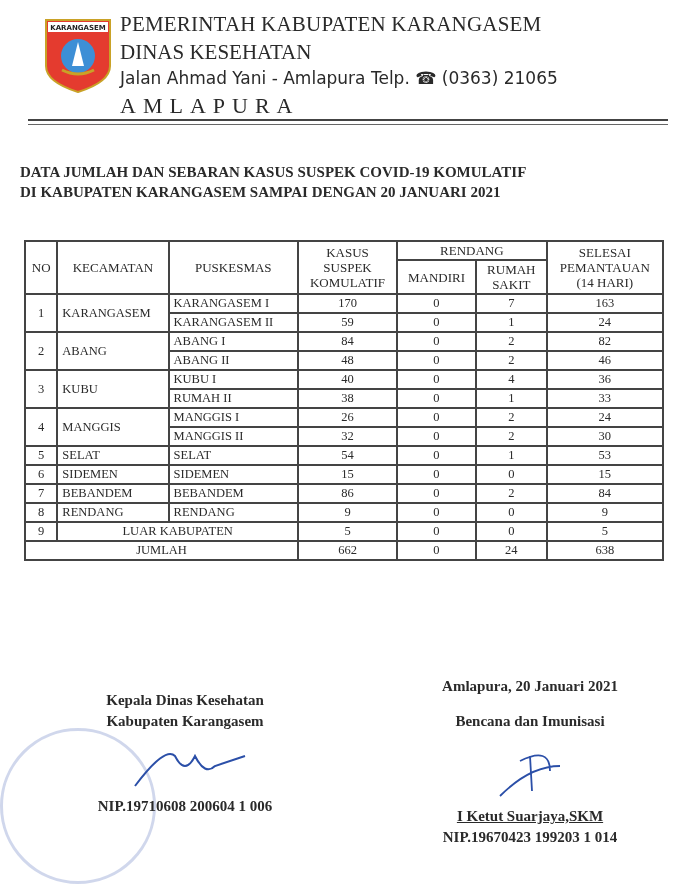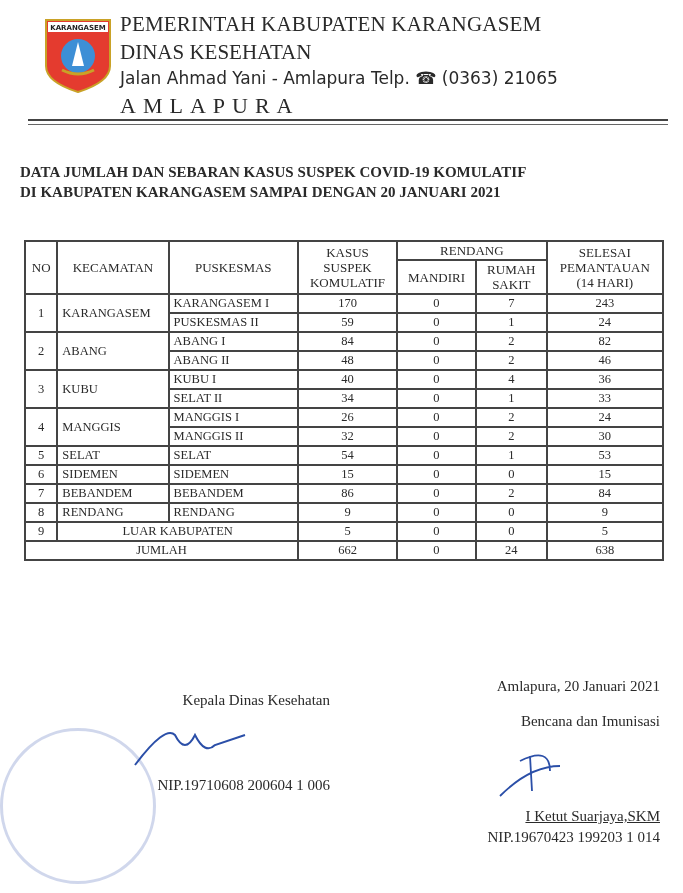--- a/index.html
+++ b/index.html
@@ -14,21 +14,21 @@
   .rule1 { position:absolute; left:28px; width:640px; top:119px; border-top:2px solid #444; }
   .rule2 { position:absolute; left:28px; width:640px; top:124px; border-top:1px solid #666; }
   .title { position:absolute; left:20px; width:660px; text-align:left; font-weight:bold; font-size:15px; }
   .t1 { top:164px; }
   .t2 { top:184px; }
   table { position:absolute; left:24px; top:240px; width:640px; border-collapse:collapse; font-size:12.5px; }
   td, th { border:2px solid #444; padding:0 4px; font-weight:normal; height:17px; }
   th { font-size:13px; line-height:15px; }
   .c { text-align:center; }
   .l { text-align:left; }
-  .sig { position:absolute; text-align:right; font-size:15px; line-height:21px; }
+  .sig { position:absolute; text-align:center; font-size:15px; line-height:21px;font-weight:bold; }
   .sigL { left:40px; width:290px; }
   .sigR { left:400px; width:260px; }
   .u { text-decoration:underline; }
   .stamp { position:absolute; left:0px; top:728px; width:150px; height:150px; border-radius:50%;
            border:3px solid rgba(120,140,200,0.35); }
 </style>
 </head>
 <body>
 
 <svg class="logo" viewBox="0 0 68 76">
@@ -66,24 +66,24 @@
     </tr>
   </thead>
   <tbody id="tbody">
       <tr>
         <td class="c" rowspan="2">1</td>
         <td class="l" rowspan="2">KARANGASEM</td>
         <td class="l">KARANGASEM I</td>
         <td class="c">170</td>
         <td class="c">0</td>
         <td class="c">7</td>
-        <td class="c">243</td>
-      </tr>
-      <tr>
-        <td class="l">PUSKESMAS II</td>
+        <td class="c">163</td>
+      </tr>
+      <tr>
+        <td class="l">KARANGASEM II</td>
         <td class="c">59</td>
         <td class="c">0</td>
         <td class="c">1</td>
         <td class="c">24</td>
       </tr>
       <tr>
         <td class="c" rowspan="2">2</td>
         <td class="l" rowspan="2">ABANG</td>
         <td class="l">ABANG I</td>
         <td class="c">84</td>
@@ -101,22 +101,22 @@
       <tr>
         <td class="c" rowspan="2">3</td>
         <td class="l" rowspan="2">KUBU</td>
         <td class="l">KUBU I</td>
         <td class="c">40</td>
         <td class="c">0</td>
         <td class="c">4</td>
         <td class="c">36</td>
       </tr>
       <tr>
-        <td class="l">SELAT II</td>
-        <td class="c">34</td>
+        <td class="l">RUMAH II</td>
+        <td class="c">38</td>
         <td class="c">0</td>
         <td class="c">1</td>
         <td class="c">33</td>
       </tr>
       <tr>
         <td class="c" rowspan="2">4</td>
         <td class="l" rowspan="2">MANGGIS</td>
         <td class="l">MANGGIS I</td>
         <td class="c">26</td>
         <td class="c">0</td>
@@ -181,20 +181,21 @@
         <td class="c">24</td>
         <td class="c">638</td>
       </tr>
     </tbody>
 </table>
 
 <div class="stamp"></div>
 
 <div class="sig sigL" style="top:690px">
   <div>Kepala Dinas Kesehatan</div>
+  <div>Kabupaten Karangasem</div>
   <svg width="140" height="60" style="display:block;margin:4px auto 0">
     <path d="M20 50 Q50 10 60 20 Q70 40 80 20 Q90 40 100 30 L130 20" stroke="#2b4fa8" stroke-width="2" fill="none"></path>
   </svg>
   <div>NIP.19710608 200604 1 006</div>
 </div>
 
 <div class="sig sigR" style="top:676px">
   <div>Amlapura, 20 Januari 2021</div>
   <div style="height:14px"></div>
   <div>Bencana dan Imunisasi</div>

